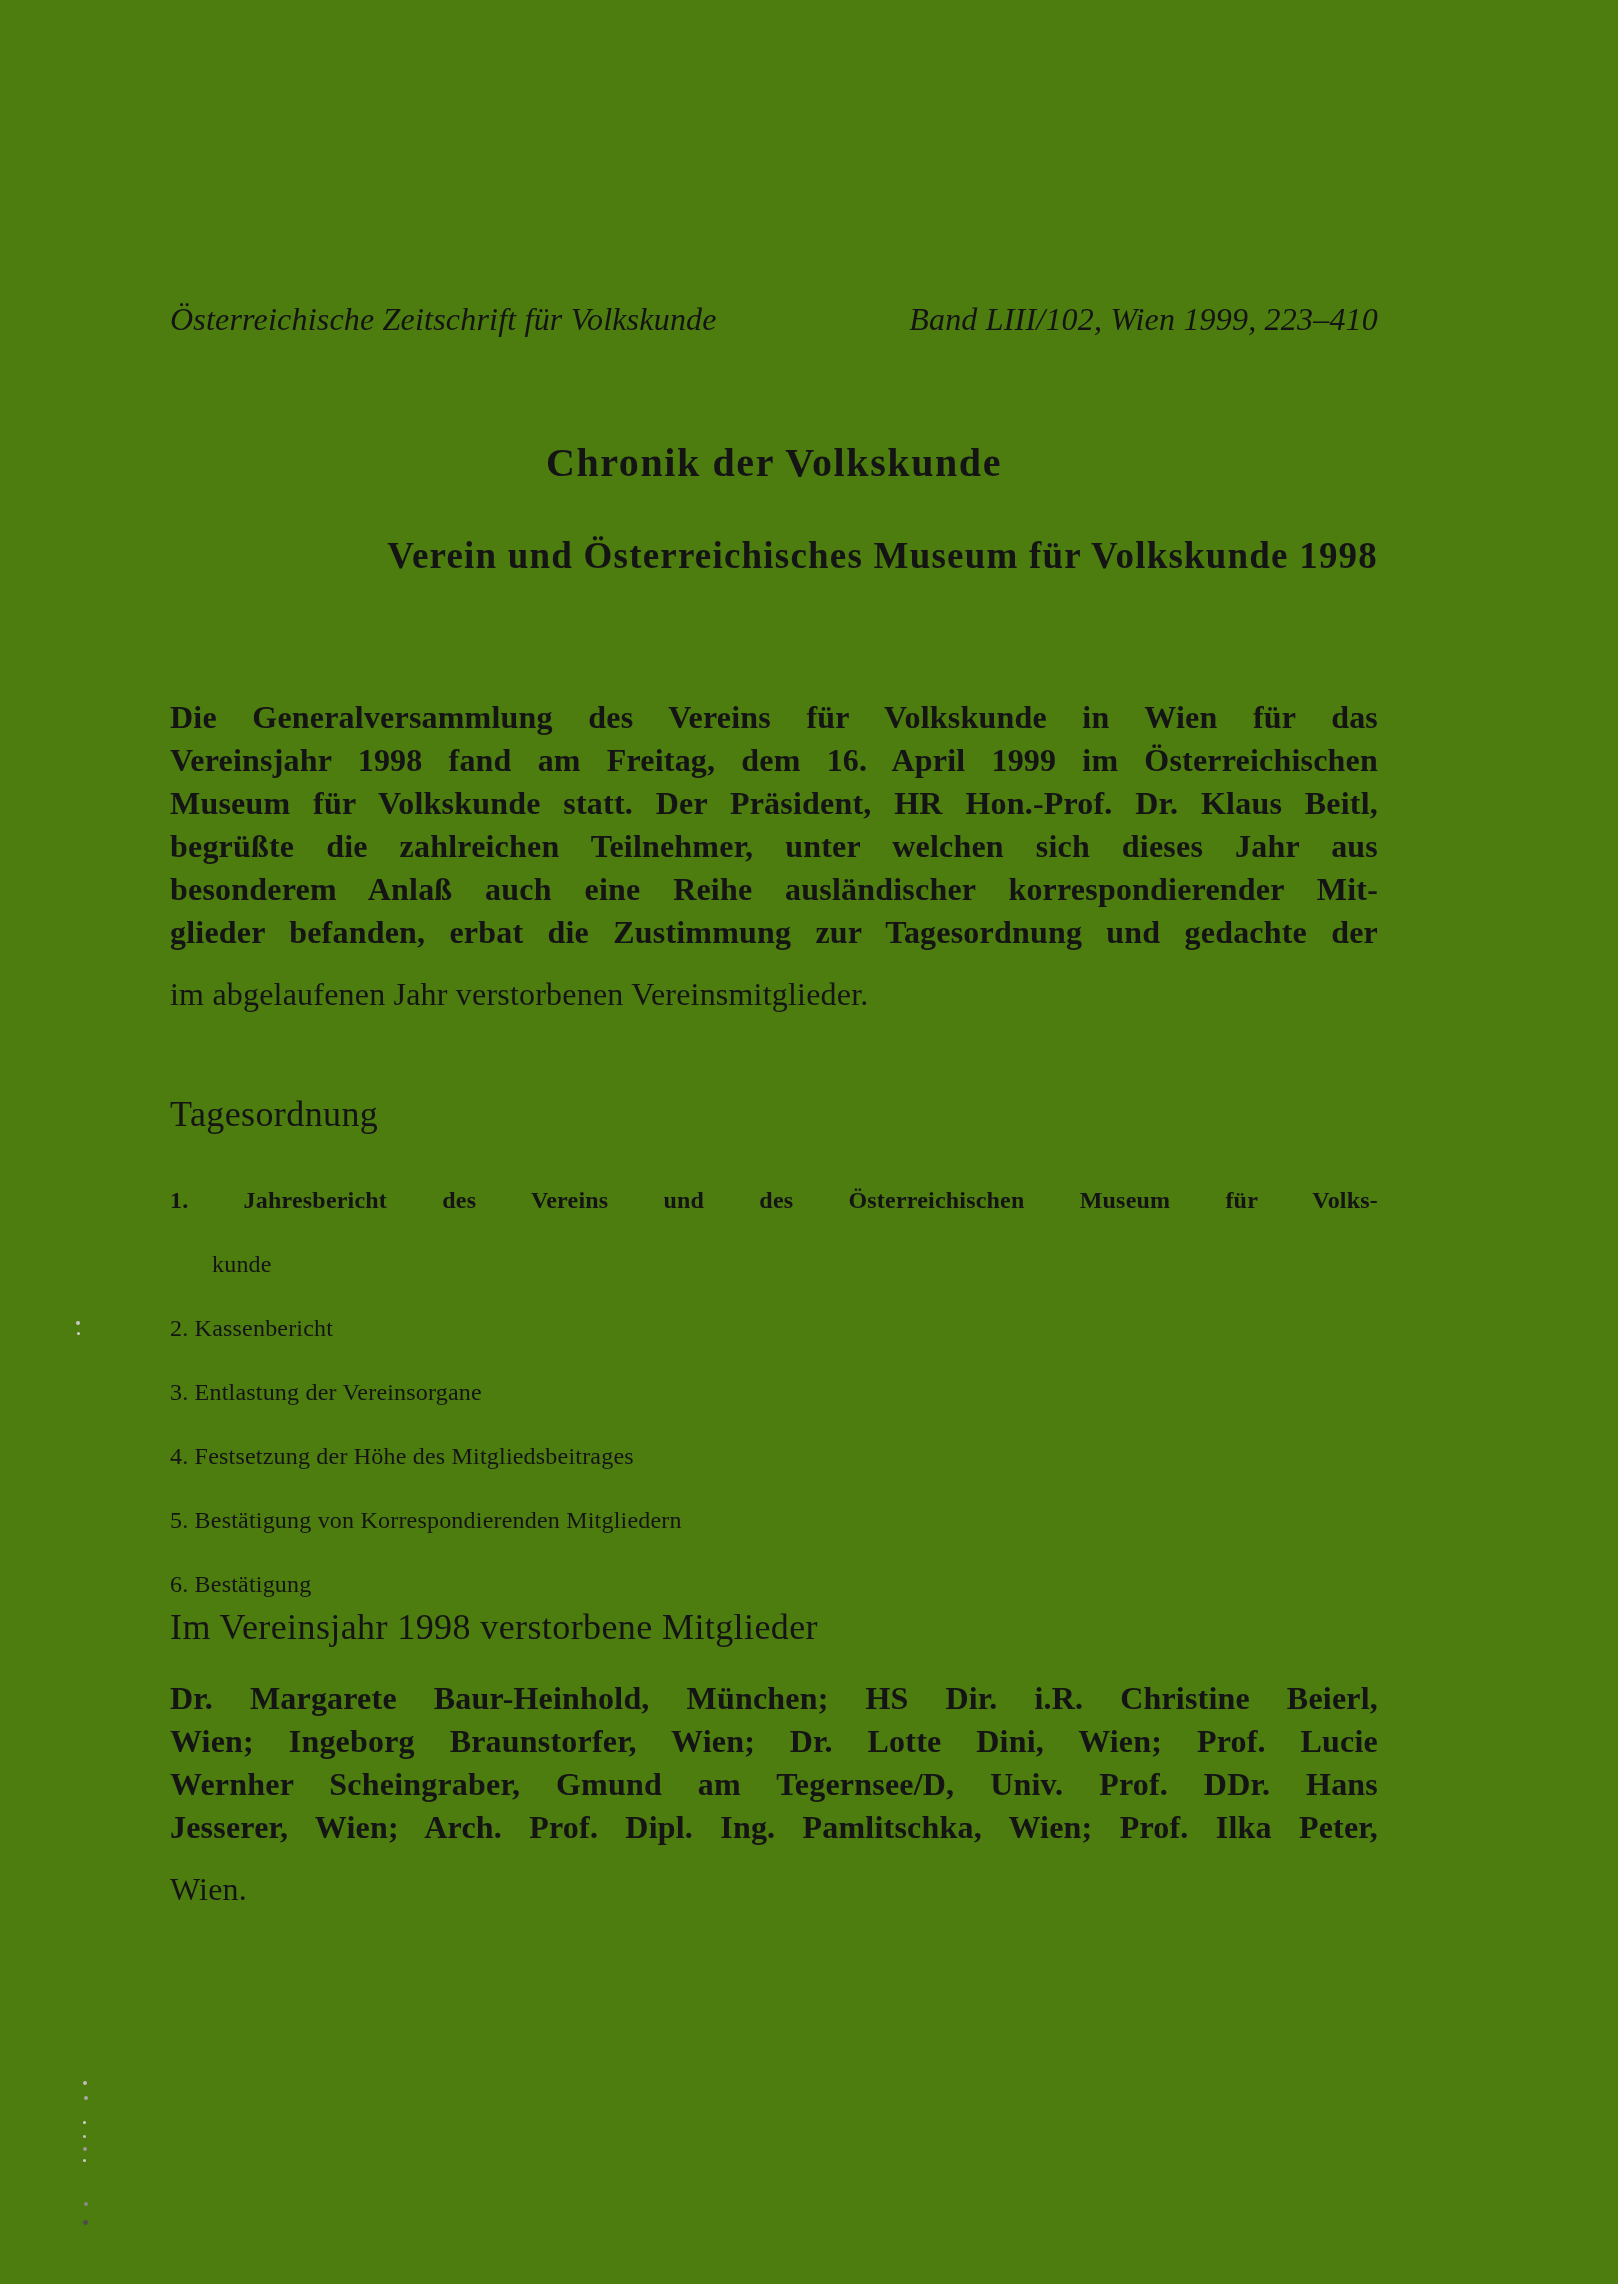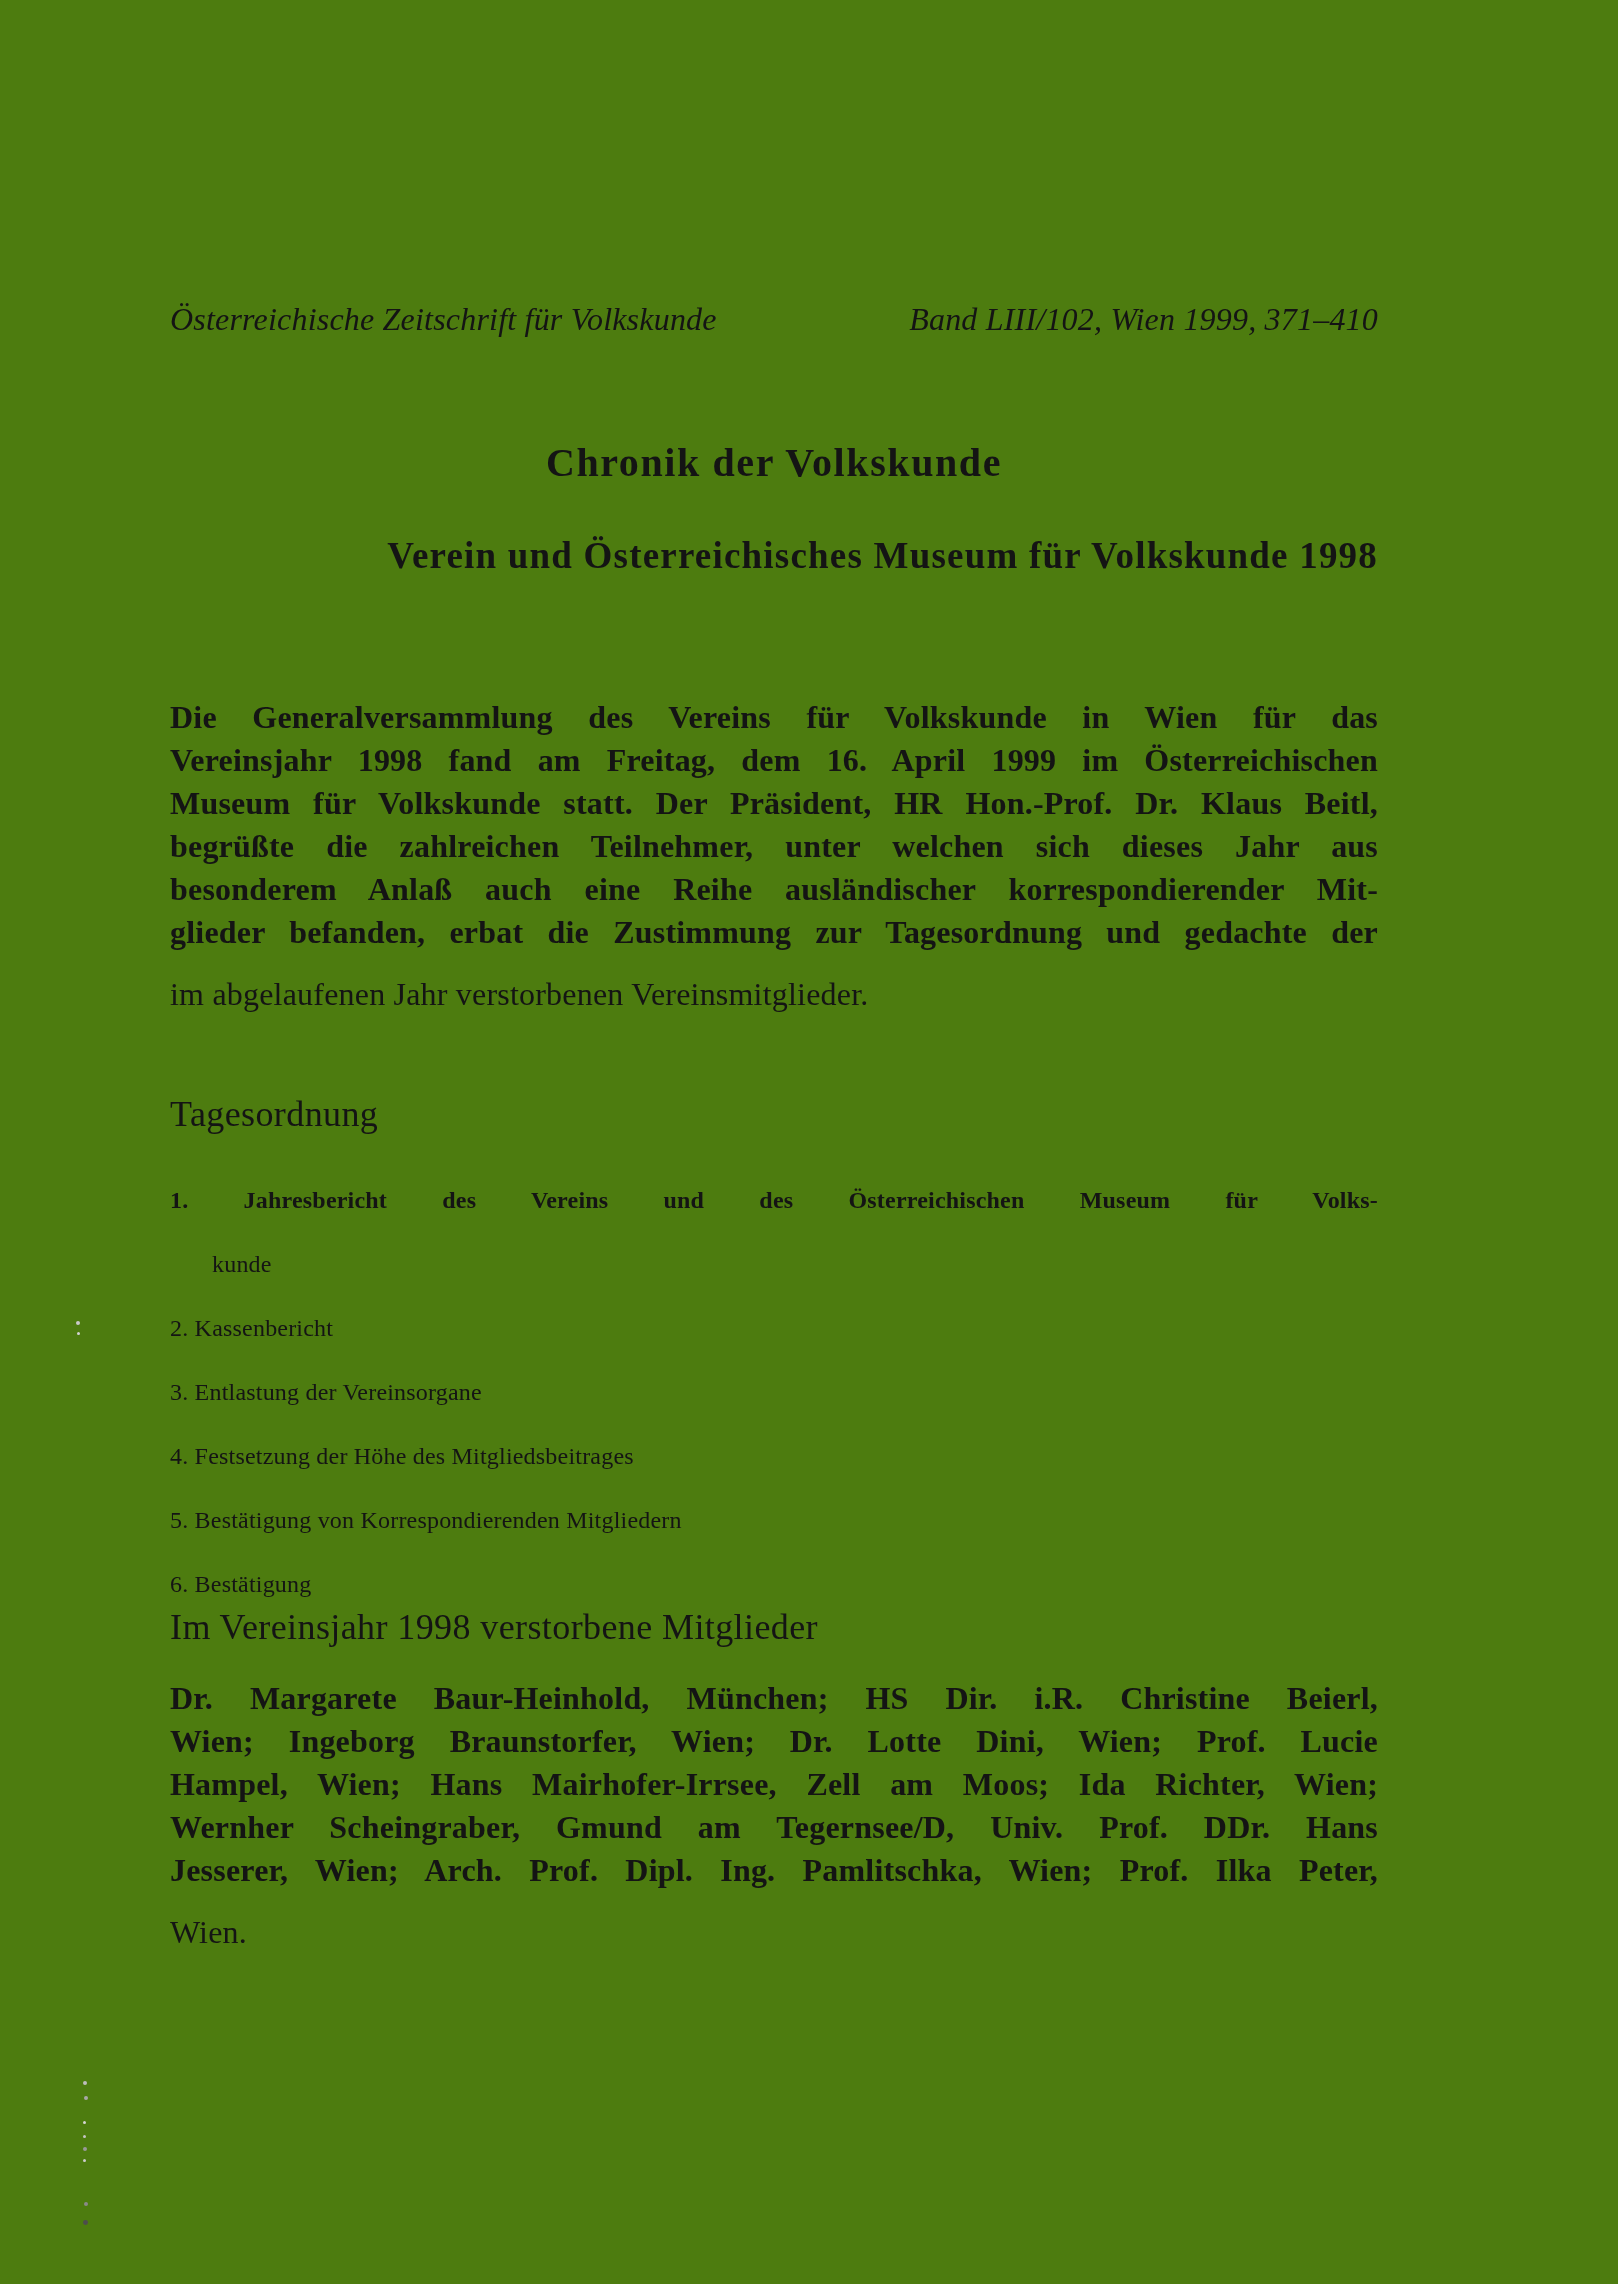--- a/index.html
+++ b/index.html
@@ -62,21 +62,21 @@
     border-radius: 50%;
   }
 </style>
 </head>
 <body>
 
 <div class="page">
 
   <div class="col header-row">
     <span>Österreichische Zeitschrift für Volkskunde</span>
-    <span>Band LIII/102, Wien 1999, 371–410</span>
+    <span>Band LIII/102, Wien 1999, 223–410</span>
   </div>
 
   <div class="col doc-title">Chronik der Volkskunde</div>
   <div class="col doc-subtitle">Verein und Österreichisches Museum für Volkskunde 1998</div>
 
   <div class="col body-text intro">
     <div class="jline">Die Generalversammlung des Vereins für Volkskunde in Wien für das</div>
     <div class="jline">Vereinsjahr 1998 fand am Freitag, dem 16. April 1999 im Österreichischen</div>
     <div class="jline">Museum für Volkskunde statt. Der Präsident, HR Hon.-Prof. Dr. Klaus Beitl,</div>
     <div class="jline">begrüßte die zahlreichen Teilnehmer, unter welchen sich dieses Jahr aus</div>
@@ -95,21 +95,20 @@
     <div class="jlast"><span>4.</span> <span>Festsetzung der Höhe des Mitgliedsbeitrages</span></div>
     <div class="jlast"><span>5.</span> <span>Bestätigung von Korrespondierenden Mitgliedern</span></div>
     <div class="jlast"><span>6.</span> <span>Bestätigung</span></div>
   </div>
 
   <div class="col section-heading deceased-heading">Im Vereinsjahr 1998 verstorbene Mitglieder</div>
 
   <div class="col body-text deceased">
     <div class="jline">Dr. Margarete Baur-Heinhold, München; HS Dir. i.R. Christine Beierl,</div>
     <div class="jline">Wien; Ingeborg Braunstorfer, Wien; Dr. Lotte Dini, Wien; Prof. Lucie</div>
-    <div class="jline">Hampel, Wien; Hans Mairhofer-Irrsee, Zell am Moos; Ida Richter, Wien;</div>
     <div class="jline">Wernher Scheingraber, Gmund am Tegernsee/D, Univ. Prof. DDr. Hans</div>
     <div class="jline">Jesserer, Wien; Arch. Prof. Dipl. Ing. Pamlitschka, Wien; Prof. Ilka Peter,</div>
     <div class="jlast">Wien.</div>
   </div>
 
   <div class="speck" style="left:76px;  top:1321px; width:4px; height:4px; background:#c9c9c9;"></div>
   <div class="speck" style="left:77px;  top:1332px; width:3.2px; height:3.2px; background:#d2d2d2;"></div>
   <div class="speck" style="left:83px; top:2081px; width:4px; height:4px; background:#bdbdbd;"></div>
   <div class="speck" style="left:84px; top:2096px; width:4px; height:4px; background:#a8a8a8;"></div>
   <div class="speck" style="left:83px; top:2121px; width:3.2px; height:3.2px; background:#d5d5d5;"></div>

